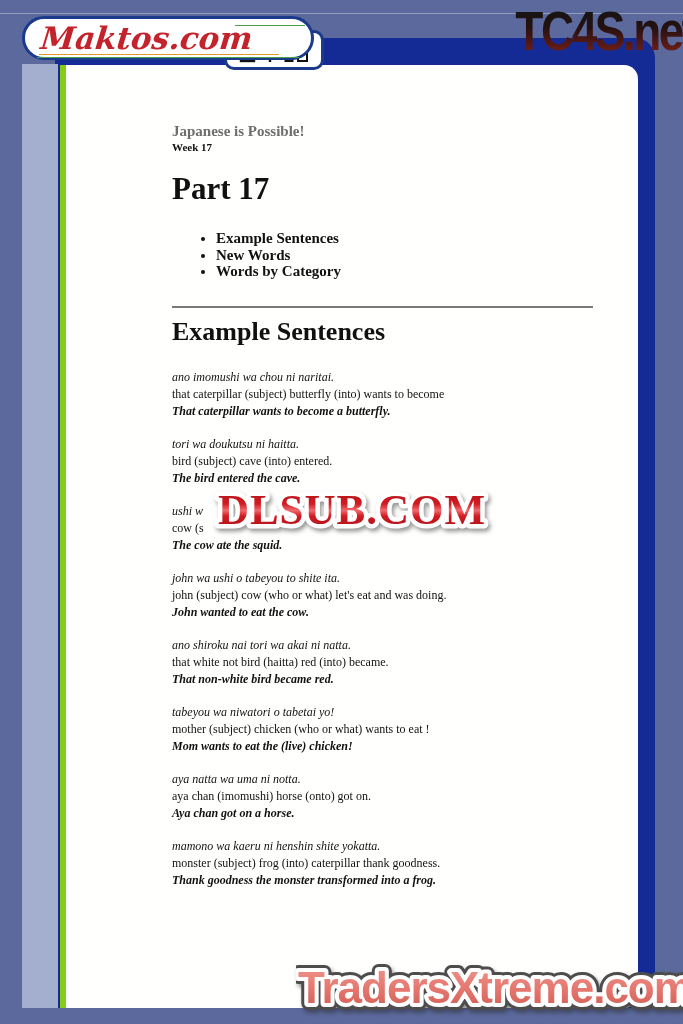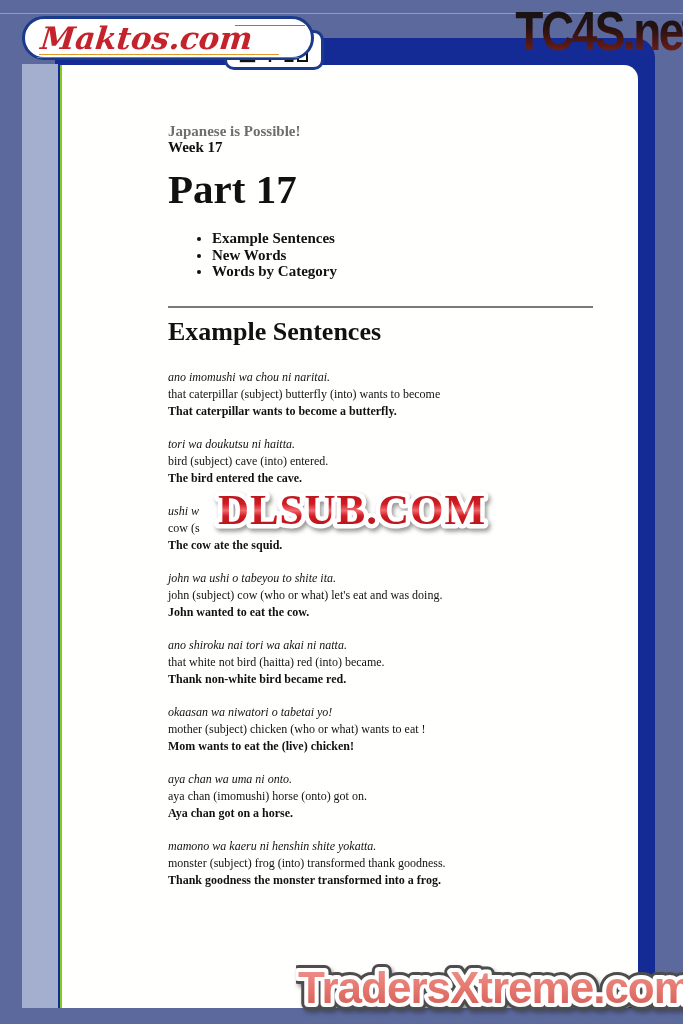--- a/index.html
+++ b/index.html
@@ -18,21 +18,21 @@
     position:absolute;left:55px;top:38px;width:600px;height:970px;
     background:#142b96;border-radius:0 20px 0 0;
   }
   .left-col{
     position:absolute;left:22px;top:64px;width:36px;height:944px;
     background:#a4afd0;
   }
   .content{
     position:absolute;left:60px;top:65px;width:578px;height:943px;
     background:#fffffe;border-radius:0 14px 14px 0;
-    border-left:2px solid #84cc16;
+    border-left:6px solid #84cc16;
     box-sizing:border-box;
     padding:58px 45px 0 106px;
   }
 
   
   .logo-pill{
     position:absolute;left:22px;top:16px;width:292px;height:44px;
     background:#fff;border:3px solid #1b3a8c;border-radius:24px;
     z-index:30;box-sizing:border-box;
   }
@@ -65,30 +65,30 @@
     color:#30100e;
     background:linear-gradient(#141414 15%, #241110 45%, #5e1b16 75%, #8c2f22 100%);
     -webkit-background-clip:text;background-clip:text;
   }
   @supports ((-webkit-background-clip:text) or (background-clip:text)){
     .wm-tc4s{color:transparent;}
   }
 
   
   .kicker{margin:0;font-size:15px;line-height:16px;font-weight:bold;color:#6e6e6e;}
-  .week{margin:0 0 17px;font-size:15px;line-height:16px;font-weight:bold;color:#111;}
-  h1.page-title{margin:0 0 24px;font-size:41px;line-height:34px;color:#111;}
+  .week{margin:0 0 17px;font-size:11px;line-height:16px;font-weight:bold;color:#111;}
+  h1.page-title{margin:0 0 24px;font-size:31px;line-height:34px;color:#111;}
   ul.toc{margin:0 0 26px;padding:0 0 0 44px;list-style:disc;}
   ul.toc li{font-size:15px;font-weight:bold;line-height:16.5px;color:#111;}
   .rule{height:2px;background:#7a7a7a;margin:0 0 9px;}
   h2.section-title{margin:0 0 22px;font-size:26px;line-height:30px;color:#111;}
   .sentence{margin:0 0 16px;}
   .sentence p{margin:0;font-size:12px;line-height:17px;color:#111;}
   .romaji{font-style:italic;}
-  .meaning{font-weight:bold;}
+  .meaning{font-weight:bold;font-style:italic;}
 
   
   .wm-dlsub{position:absolute;left:193px;top:482px;z-index:50;
     filter:drop-shadow(2px 3px 2px rgba(70,70,70,.55));}
   
   .wm-traders{position:absolute;left:296px;top:956px;z-index:50;
     filter:drop-shadow(2px 3px 2px rgba(40,40,40,.5));}
 </style>
 </head>
 <body>
@@ -162,35 +162,35 @@
     <p class="meaning">The cow ate the squid.</p>
   </div>
   <div class="sentence">
     <p class="romaji">john wa ushi o tabeyou to shite ita.</p>
     <p class="literal">john (subject) cow (who or what) let's eat and was doing.</p>
     <p class="meaning">John wanted to eat the cow.</p>
   </div>
   <div class="sentence">
     <p class="romaji">ano shiroku nai tori wa akai ni natta.</p>
     <p class="literal">that white not bird (haitta) red (into) became.</p>
-    <p class="meaning">Thank non-white bird became red.</p>
-  </div>
-  <div class="sentence">
-    <p class="romaji">okaasan wa niwatori o tabetai yo!</p>
+    <p class="meaning">That non-white bird became red.</p>
+  </div>
+  <div class="sentence">
+    <p class="romaji">tabeyou wa niwatori o tabetai yo!</p>
     <p class="literal">mother (subject) chicken (who or what) wants to eat !</p>
     <p class="meaning">Mom wants to eat the (live) chicken!</p>
   </div>
   <div class="sentence">
-    <p class="romaji">aya chan wa uma ni onto.</p>
+    <p class="romaji">aya natta wa uma ni notta.</p>
     <p class="literal">aya chan (imomushi) horse (onto) got on.</p>
     <p class="meaning">Aya chan got on a horse.</p>
   </div>
   <div class="sentence">
     <p class="romaji">mamono wa kaeru ni henshin shite yokatta.</p>
-    <p class="literal">monster (subject) frog (into) transformed thank goodness.</p>
+    <p class="literal">monster (subject) frog (into) caterpillar thank goodness.</p>
     <p class="meaning">Thank goodness the monster transformed into a frog.</p>
   </div>
 </div>
 
 <svg class="wm-dlsub" width="318" height="56" viewBox="0 0 318 56">
   <defs>
     <linearGradient id="dlgrad" x1="0" y1="0" x2="0" y2="1">
       <stop offset="0%" stop-color="#a31217"></stop>
       <stop offset="38%" stop-color="#d21b22"></stop>
       <stop offset="52%" stop-color="#ef6a6e"></stop>

